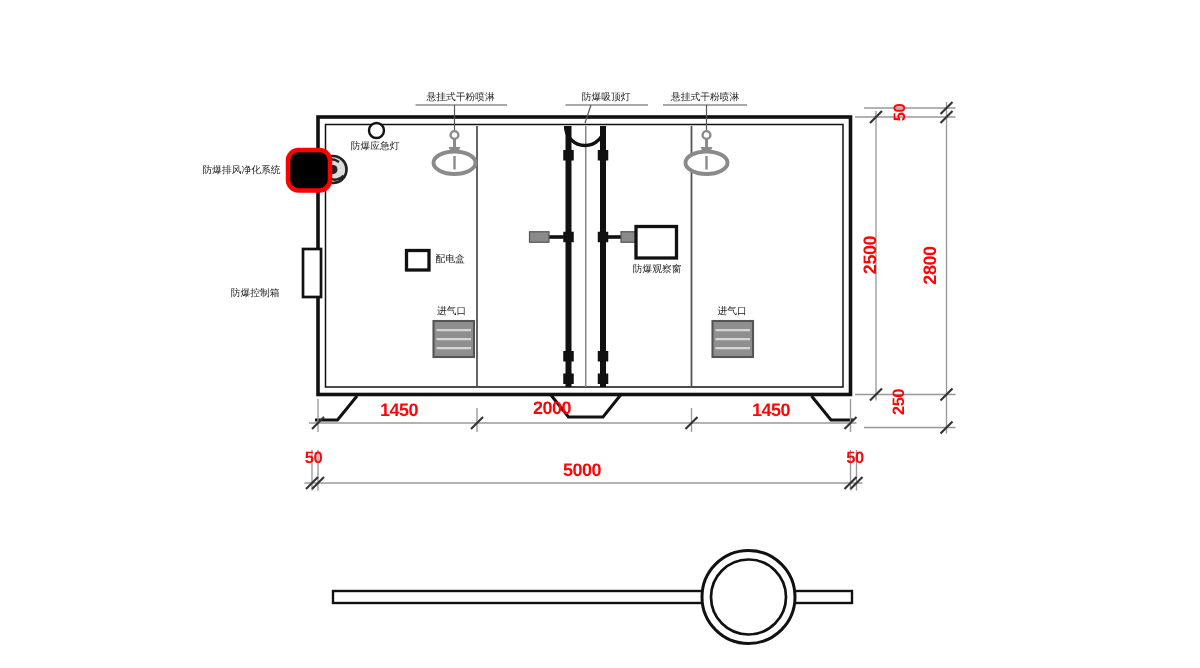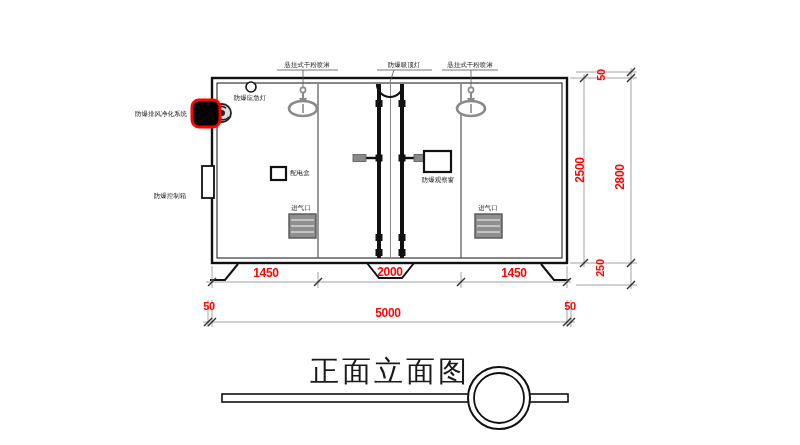--- a/index.html
+++ b/index.html
@@ -164,25 +164,24 @@
 <div class="lbl" style="left:470px;top:65px;">悬挂式干粉喷淋</div>
 <div class="lbl" style="left:250px;top:98px;">防爆应急灯</div>
 <div class="lbl" style="left:161px;top:114px;">防爆排风净化系统</div>
 <div class="lbl" style="left:170px;top:196px;">防爆控制箱</div>
 <div class="lbl" style="left:300px;top:173px;">配电盒</div>
 <div class="lbl" style="left:438px;top:180px;">防爆观察窗</div>
 <div class="lbl" style="left:301px;top:208px;">进气口</div>
 <div class="lbl" style="left:488px;top:208px;">进气口</div>
 
 <div class="dim" style="left:266px;top:273px;">1450</div>
-<div class="dim" style="left:390px;top:272px;text-align:center;">2000</div>
+<div class="dim" style="left:368px;top:272px;text-align:center;">2000</div>
 <div class="dim" style="left:514px;top:273px;">1450</div>
 <div class="dim small" style="left:209px;top:306px;">50</div>
 <div class="dim" style="left:388px;top:313px;">5000</div>
 <div class="dim small" style="left:570px;top:306px;">50</div>
 <div class="dim v" style="left:580px;top:170px;">2500</div>
 <div class="dim v small" style="left:601px;top:75px;">50</div>
 <div class="dim v small" style="left:600px;top:268px;">250</div>
 <div class="dim v" style="left:620px;top:177px;">2800</div>
 
-<div class="title" style="left:390px;top:371px;">正面立面图</div>
 
 </div>
 
 </body></html>

